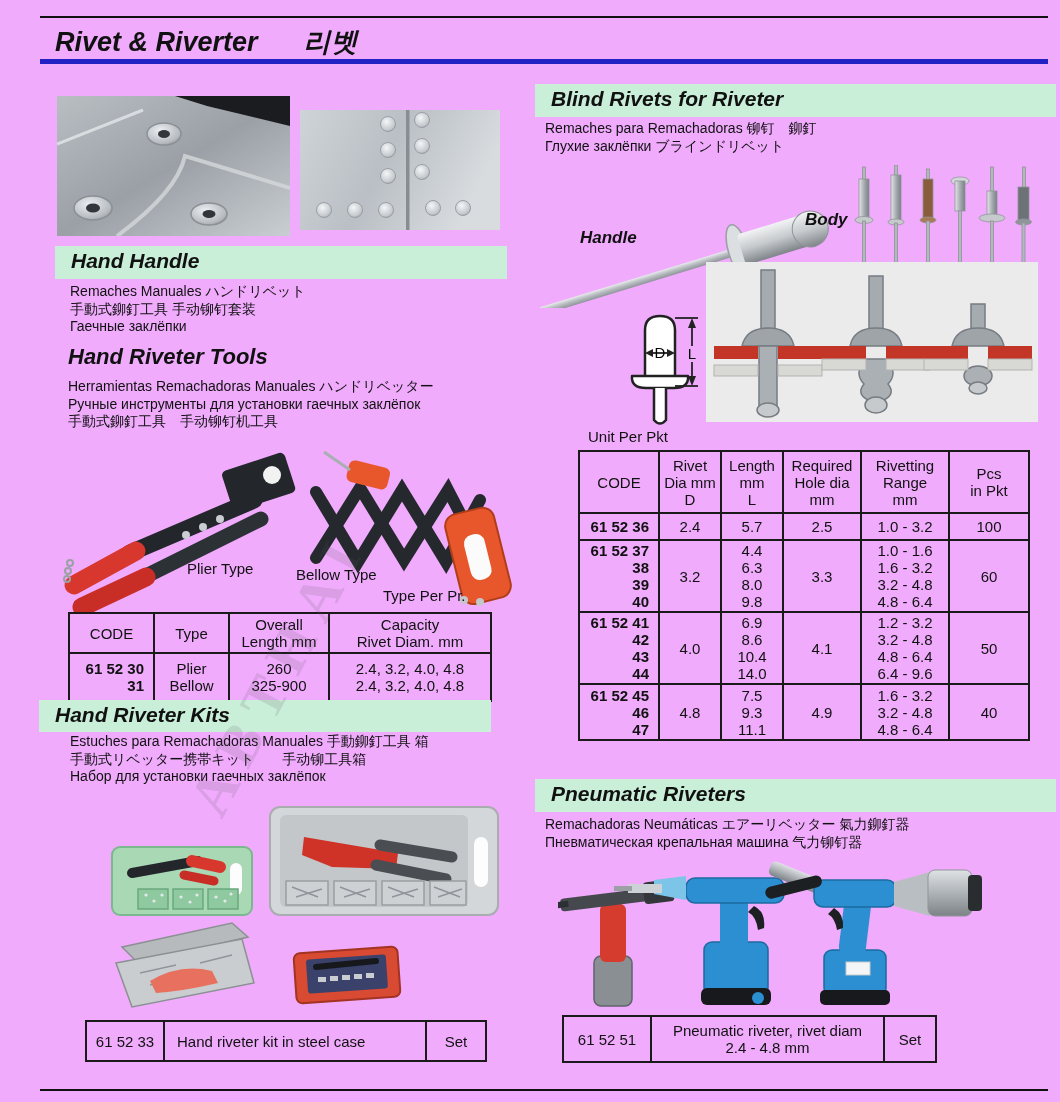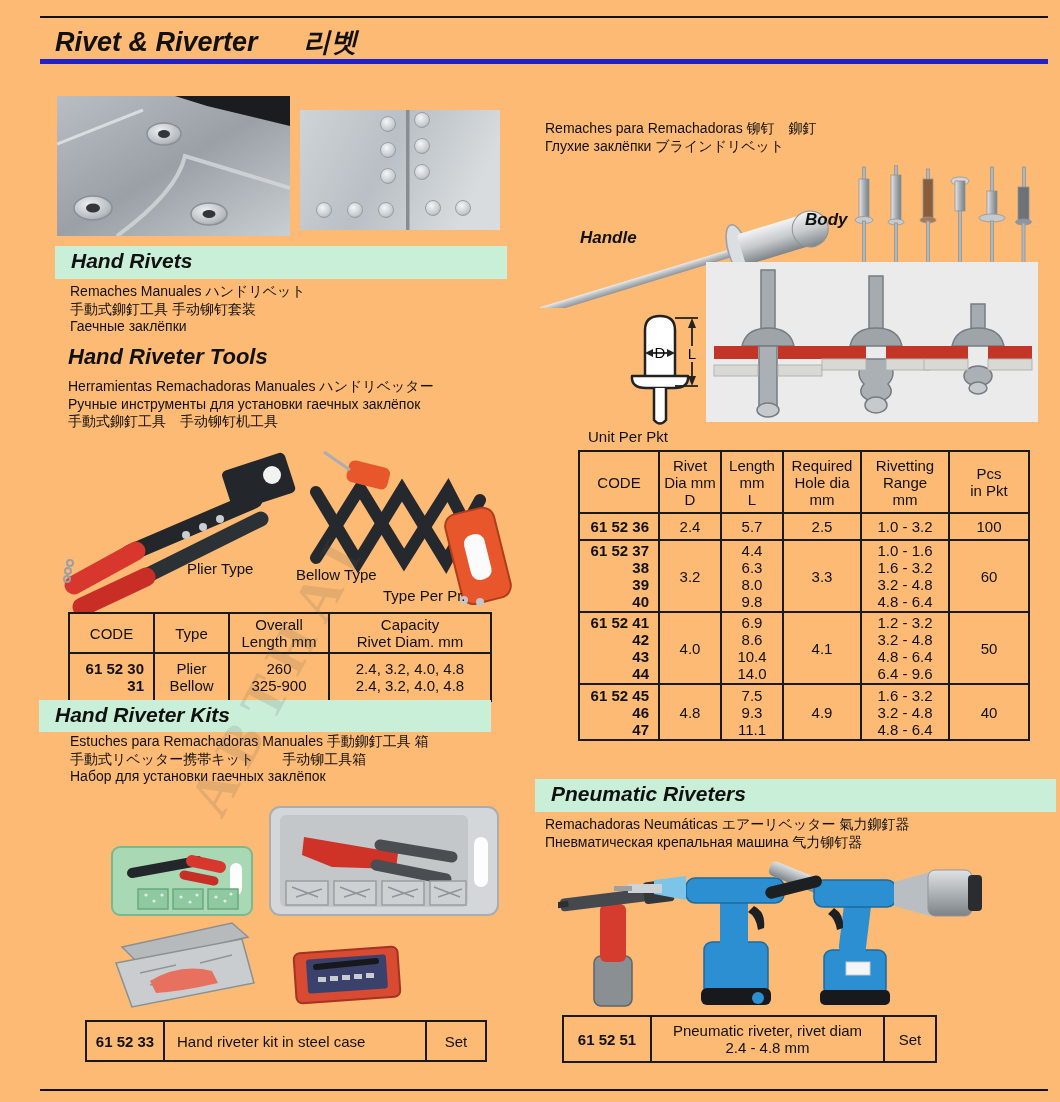--- a/index.html
+++ b/index.html
@@ -1,32 +1,32 @@
 <!DOCTYPE html>
 <html style="--accent-blue: #2222c4; --heading-bg: #c9efd9; --diagram-red: #c23527;"><head>
 <meta charset="utf-8">
 <style>
   html,body{margin:0;padding:0;background:#fff;}
-  #page{position:relative;width:1060px;height:1102px;background:#fdba74;overflow:hidden;
+  #page{position:relative;width:1060px;height:1102px;background:#f0abfc;overflow:hidden;
         font-family:"Liberation Sans",sans-serif;color:#111;}
   .abs{position:absolute;}
   .rule-black{background:#111;}
   .rule-blue{background:var(--accent-blue,#2222c4);}
   .page-title{font:italic 700 27px "Liberation Sans",sans-serif;white-space:nowrap;}
   .title-ko{margin-left:46px;font-style:italic;}
   .bar{background:var(--heading-bg,#c9efd9);}
   .h-section{font:italic 700 21px "Liberation Sans",sans-serif;padding:3px 0 0 16px;white-space:nowrap;}
   .sub{font:400 14px "Liberation Sans",sans-serif;line-height:17.5px;white-space:nowrap;}
   .lbl{font:400 15px "Liberation Sans",sans-serif;white-space:nowrap;}
   .lbl-i{font:italic 700 17px "Liberation Sans",sans-serif;white-space:nowrap;}
   table{border-collapse:collapse;table-layout:fixed;font:400 15px "Liberation Sans",sans-serif;}
   td,th{border:2px solid #1a1a1a;text-align:center;vertical-align:middle;padding:1px 3px;
         font-weight:400;line-height:17px;}
   .pre{white-space:pre-line;}
-  .bold{font-weight:700;}
+  .bold{font-weight:400;}
   .code-cell{text-align:right;padding-right:9px;font-weight:700;}
   .left-cell{text-align:left;padding-left:12px;}
   .watermark{font:700 58px "Liberation Serif",serif;letter-spacing:14px;color:rgba(90,90,90,0.15);
              transform:rotate(-62deg);transform-origin:0 0;white-space:nowrap;pointer-events:none;z-index:6;}
   svg{display:block;}
 </style>
 </head>
 <body>
 
 <div id="page">
@@ -91,21 +91,21 @@
           <circle cx="122" cy="62" r="7.5"></circle>
         <circle cx="24" cy="100" r="7.5"></circle>
           <circle cx="55" cy="100" r="7.5"></circle>
           <circle cx="86" cy="100" r="7.5"></circle>
         <circle cx="133" cy="98" r="7.5"></circle>
           <circle cx="163" cy="98" r="7.5"></circle>
       </g>
     </svg>
   </div>
 
-  <div class="abs bar h-section" style="left:55px;top:246px;width:436px;height:30px;">Hand Rivets</div>
+  <div class="abs bar h-section" style="left:55px;top:246px;width:436px;height:30px;">Hand Handle</div>
   <div class="abs" style="left:70px;top:283px;">
     <div class="sub">Remaches Manuales  ハンドリベット</div>
     <div class="sub">手動式鉚釘工具 手动铆钉套装</div>
     <div class="sub">Гаечные заклёпки</div>
   </div>
 
   <div class="abs" style="left:68px;top:344px;font:italic 700 22px 'Liberation Sans',sans-serif;">Hand Riveter Tools</div>
   <div class="abs" style="left:68px;top:378px;">
     <div class="sub">Herramientas Remachadoras Manuales ハンドリベッター</div>
     <div class="sub">Ручные инструменты для установки гаечных заклёпок</div>
@@ -268,20 +268,21 @@
       </colgroup>
     <tbody>
         <tr style="height:40px;">
       <td class="bold">61 52 33</td>
       <td class="left-cell">Hand riveter kit in steel case</td>
       <td>Set</td>
     </tr>
   </tbody>
     </table>
 
+  <div class="abs bar h-section" style="left:535px;top:84px;width:505px;height:30px;">Blind Rivets for Riveter</div>
   <div class="abs" style="left:545px;top:120px;">
     <div class="sub">Remaches para Remachadoras 铆钉　鉚釘</div>
     <div class="sub">Глухие заклёпки ブラインドリベット</div>
   </div>
 
   <div class="abs" style="left:540px;top:158px;width:320px;height:150px;">
     <svg width="320" height="150" viewBox="0 0 320 150">
       <defs>
         <linearGradient id="mg1" x1="0" y1="0" x2="0" y2="1">
           <stop offset="0" stop-color="#e9ebec"></stop>

